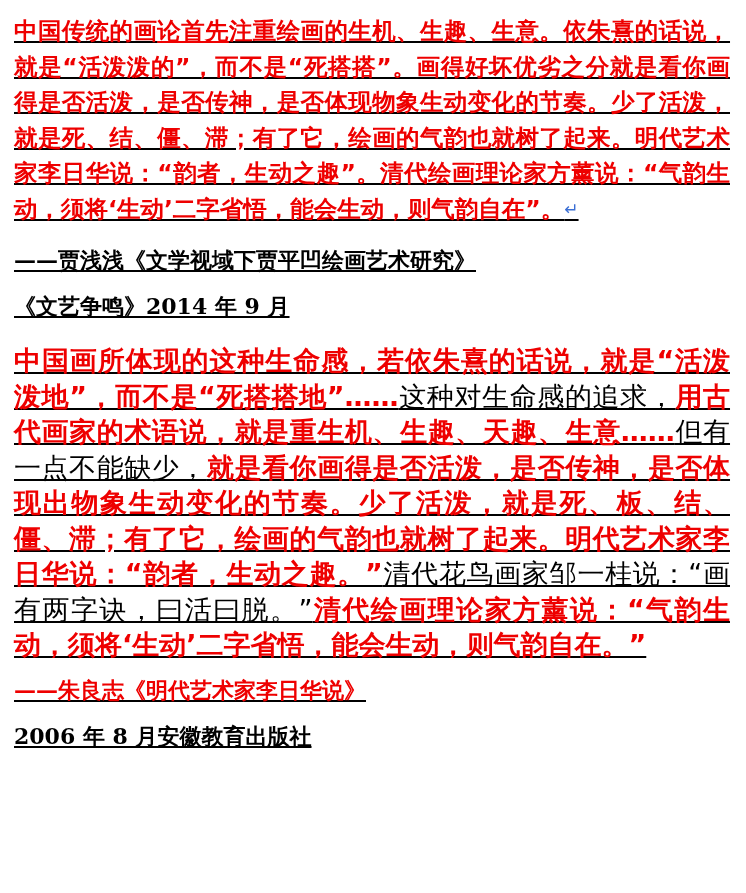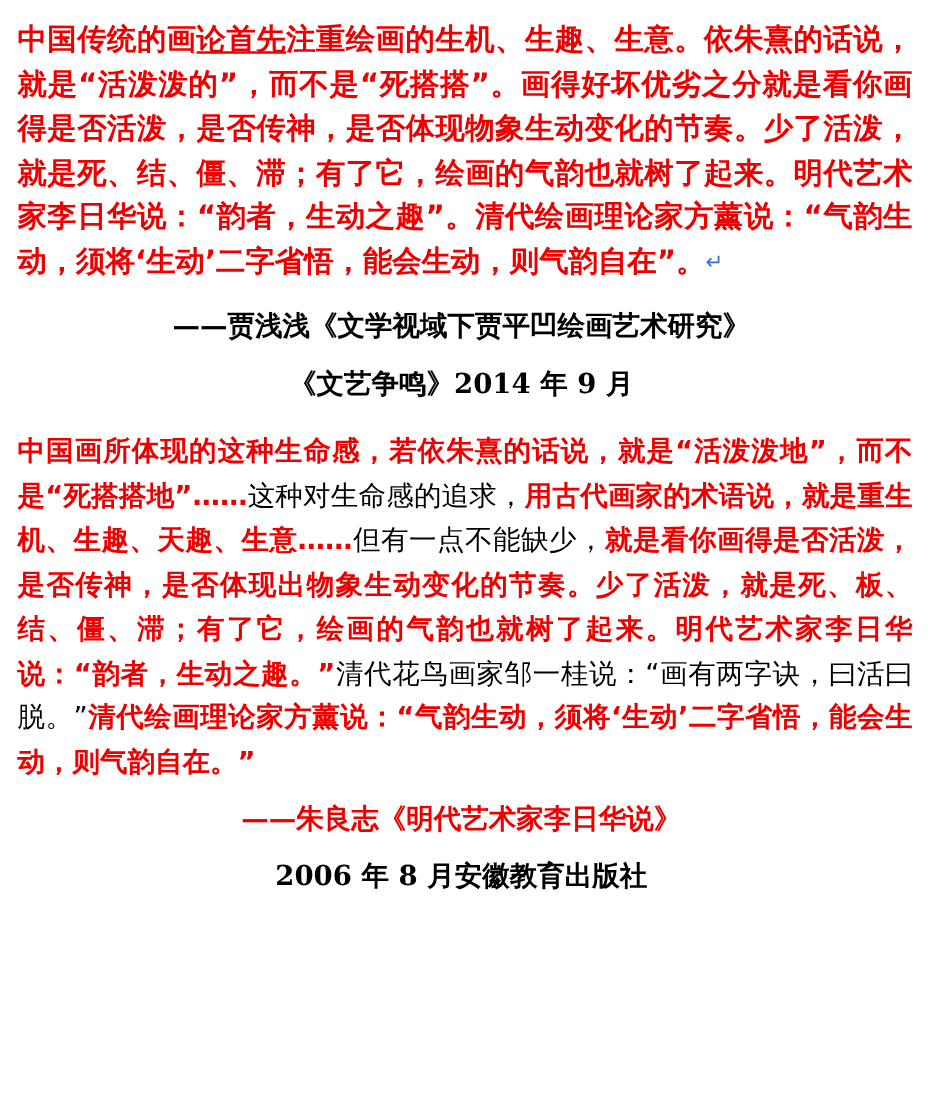--- a/index.html
+++ b/index.html
@@ -13,20 +13,21 @@
     font-family: "DejaVu Sans", "Liberation Sans", sans-serif;
     color: #000000;
     overflow: hidden;
   }
   .page {
     width: 746px;
     height: 798px;
     box-sizing: border-box;
     padding: 14px 16px 16px 14px;
     position: relative;
+    text-decoration: underline;
   }
   .para {
     font-size: 23.5px;
     line-height: 35.5px;
     letter-spacing: 0px;
     text-align: justify;
     text-justify: inter-ideograph;
     margin: 0;
   }
   .red {
@@ -44,34 +45,34 @@
     color: #3b6fd4;
     font-size: 17px;
     font-weight: normal;
     vertical-align: 2px;
   }
   .attribution {
     font-size: 22px;
     line-height: 34px;
     font-weight: bold;
     color: #000000;
-    text-align: center;
+    text-align: left;
     margin: 0;
     padding-right: 6px;
   }
   .attribution.red-attr {
     color: #ee0000;
   }
   .gap-1 { height: 16px; }
   .gap-2 { height: 12px; }
   .gap-3 { height: 20px; }
   .gap-4 { height: 10px; }
   .gap-5 { height: 12px; }
   .block2 {
-    font-size: 22px;
+    font-size: 27px;
     line-height: 35.5px;
     text-align: justify;
     text-justify: inter-ideograph;
     margin: 0;
   }
   .serif-title {
     font-family: "DejaVu Serif", "Liberation Serif", serif;
   }
 </style>
 </head>

